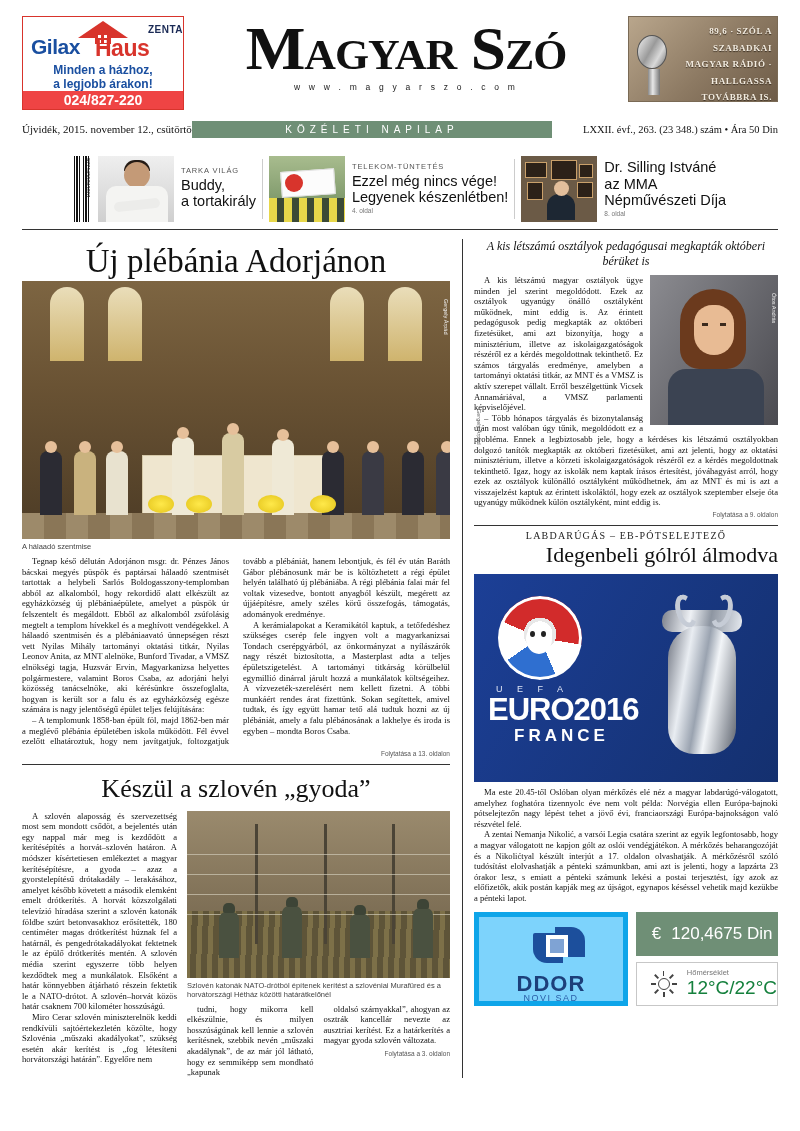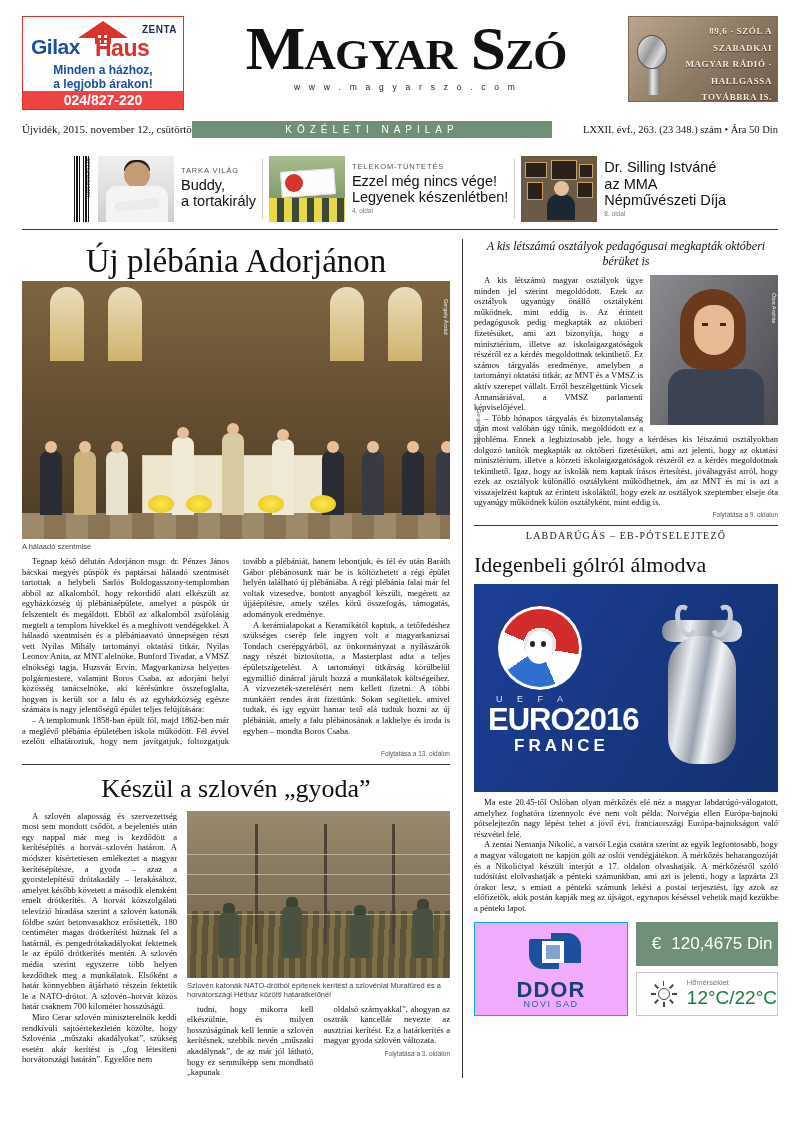--- a/index.html
+++ b/index.html
@@ -21,21 +21,21 @@
   }
   .gx-top { height:46px; position:relative; background:#fff; }
   .gx-roof { position:absolute; left:55px; top:4px; width:0;height:0;
     border-left:25px solid transparent;border-right:25px solid transparent;border-bottom:17px solid #d8342c; }
   .gx-chim { position:absolute; left:72px; top:15px; width:16px; height:12px; background:#d8342c; }
   .gx-chim:after{content:"";position:absolute;left:3px;top:3px;width:3px;height:3px;background:#fff;box-shadow:6px 0 0 #fff,0 5px 0 #fff,6px 5px 0 #fff;}
   .gx-gilax { position:absolute; left:8px; top:18px; font-family:"Liberation Sans",sans-serif;
     font-weight:bold; font-size:21px; color:#1a4fa0; letter-spacing:-0.5px; }
   .gx-haus { position:absolute; left:72px; top:18px; font-family:"Liberation Sans",sans-serif;
     font-weight:bold; font-size:23px; color:#d8342c; letter-spacing:-0.5px; }
-  .gx-zenta { position:absolute; right:6px; top:7px; font-family:"Liberation Sans",sans-serif;
+  .gx-zenta { position:absolute; right:0; top:7px; font-family:"Liberation Sans",sans-serif;
     font-weight:bold; font-size:10px; color:#1a2a55; letter-spacing:0.5px; }
   .gx-mid { height:30px; text-align:center; padding-top:1px; }
   .gx-mid div { font-family:"Liberation Sans",sans-serif; font-weight:bold; font-size:12px;
     color:#1a4fa0; line-height:14px; }
   .gx-bot { flex:1; background:#ef4444; color:#fff; text-align:center;
     font-family:"Liberation Sans",sans-serif; font-weight:bold; font-size:14px; line-height:18px; }
 
   .logo-wrap { flex:1; text-align:center; position:relative; }
   .logo-title { font-family:"Liberation Serif", serif; font-weight:bold; font-size:62px;
      letter-spacing:-1px; line-height:64px; margin:0; font-variant:small-caps;
@@ -177,39 +177,39 @@
   .trophy .lip { position:absolute; left:8px; top:22px; width:80px; height:22px; border-radius:10px;
       background:linear-gradient(100deg,#7c818c,#eef1f5 35%,#8d95a1 60%,#e6eaf0); }
   .trophy .hl { position:absolute; left:22px; top:6px; width:20px; height:34px; border-radius:50%;
       border:5px solid #c6ccd6; border-right-color:transparent; transform:rotate(-18deg); }
   .trophy .hr2 { position:absolute; right:18px; top:6px; width:20px; height:34px; border-radius:50%;
       border:5px solid #c6ccd6; border-left-color:transparent; transform:rotate(18deg); }
 
   .kicker-sport { font-family:"Liberation Serif",serif; font-size:10px; letter-spacing:1.2px;
       text-align:center; color:#222; margin-top:4px; }
   h2.head-sport { font-family:"Liberation Serif",serif; font-weight:normal; font-size:22px;
-      text-align:left; margin:11px 0 6px; }
+      text-align:right; margin:1px 0 6px; }
 
   
   .portrait { width:128px; height:150px; float:right; margin:0 0 4px 7px; position:relative;
       overflow:hidden; background:linear-gradient(#6f6f74,#3f3f45); }
   .portrait .bg { position:absolute; inset:0; background:linear-gradient(120deg,#8b8b90,#4a4a50); }
   .portrait .hairp { position:absolute; left:30px; top:14px; width:66px;height:80px;border-radius:34px 34px 20px 20px;background:#6b3a1d;}
   .portrait .facep { position:absolute; left:44px; top:30px; width:40px;height:50px;border-radius:20px 20px 22px 22px;background:#e8bb94;}
   .portrait .eyes:before,.portrait .eyes:after{content:"";position:absolute;top:48px;width:6px;height:3px;background:#3b2a1d;}
   .portrait .eyes:before{left:52px;} .portrait .eyes:after{left:70px;}
   .portrait .bodyp { position:absolute; left:18px; bottom:0; width:96px;height:56px;border-radius:18px 18px 0 0;background:#3b4352;}
   .credit-v { position:absolute; right:1px; top:18px; font-family:"Liberation Sans",sans-serif;
       font-size:5.5px; color:#eee; writing-mode:vertical-rl; }
   .credit-left { position:absolute; left:2px; bottom:64px; font-family:"Liberation Sans",sans-serif;
       font-size:5.5px; color:#666; writing-mode:vertical-rl; }
 
   
   .widgets { display:flex; gap:8px; margin-top:8px; }
-  .ddor { width:160px; height:94px; border:1px solid #0ea5e9; background:#f0abfc; position:relative; }
+  .ddor { width:160px; height:94px; border:5px solid #0ea5e9; background:#7dd3fc; position:relative; }
   .ddor-mark { position:absolute; left:54px; top:10px; width:52px; height:40px; }
   .ddor-mark .sq1 { position:absolute; left:0; top:6px; width:30px; height:30px; background:#1c4f9c;
       border-radius:2px 0 0 14px; }
   .ddor-mark .sq2 { position:absolute; right:0; top:0; width:30px; height:30px; background:#1c4f9c;
       border-radius:0 14px 0 2px; }
   .ddor-mark .inner { position:absolute; left:13px; top:8px; width:22px; height:22px; background:#fff; }
   .ddor-mark .inner2 { position:absolute; left:17px; top:12px; width:14px; height:14px;
       background:#7fa3d4; }
   .ddor-name { position:absolute; left:0; right:0; top:54px; text-align:center;
       font-family:"Liberation Sans",sans-serif; font-weight:bold; font-size:22px; color:#1c3f7a;

